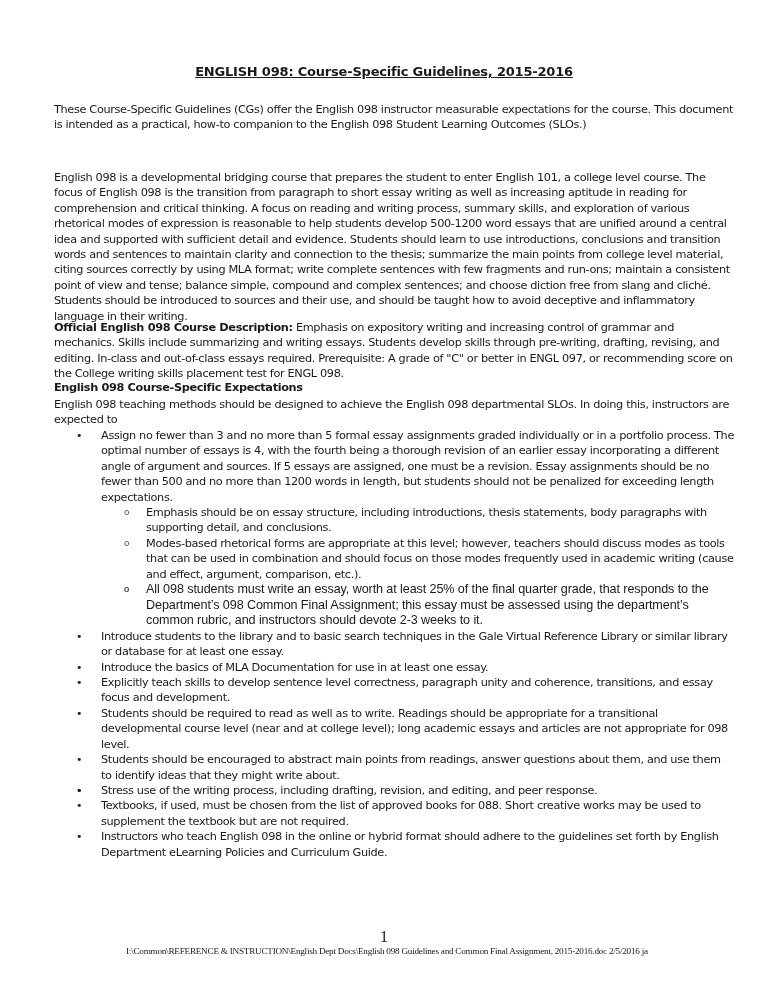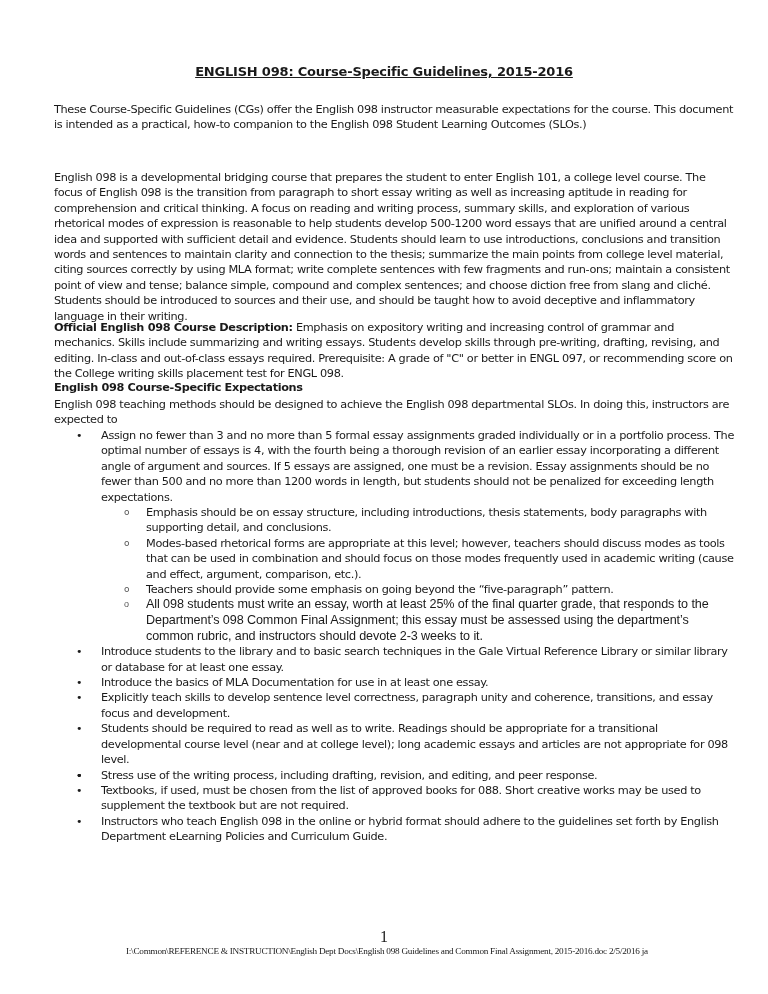--- a/index.html
+++ b/index.html
@@ -42,29 +42,29 @@
   <div class="exp-head">English 098 Course-Specific Expectations</div>
   <p class="p exp-intro">English 098 teaching methods should be designed to achieve the English 098 departmental SLOs.  In doing this, instructors are expected to</p>
 
   <ul class="l1">
     <li>
       <span class="b1">•</span>
       <span>Assign no fewer than 3 and no more than 5 formal essay assignments graded individually or in a portfolio process.  The optimal number of essays is 4, with the fourth being a thorough revision of an earlier essay incorporating a different angle of argument and sources. If 5 essays are assigned, one must be a revision. Essay assignments should be no fewer than 500 and no more than 1200 words in length, but students should not be penalized for exceeding length expectations.</span>
       <ul class="l2">
         <li><span class="b2">o</span><span>Emphasis should be on essay structure, including introductions, thesis statements, body paragraphs with supporting detail, and conclusions.</span></li>
         <li><span class="b2">o</span><span>Modes-based rhetorical forms are appropriate at this level; however, teachers should discuss modes as tools that can be used in combination and should focus on those modes frequently used in academic writing (cause and effect, argument, comparison, etc.).</span></li>
-        <li><span class="b2">o</span><span>Teachers should provide some emphasis on going beyond the “five-paragraph” pattern.</span></li>
+        <li><span class="b2">o</span></li>
         <li class="big"><span class="b2">o</span><span>All 098 students must write an essay, worth at least 25% of the final quarter grade, that responds to the Department’s 098 Common Final Assignment; this essay must be assessed using the department’s common rubric, and instructors should devote 2-3 weeks to it.</span></li>
       </ul>
     </li>
     <li><span class="b1">•</span><span>Introduce students to the library and to basic search techniques in the Gale Virtual Reference Library or similar library or database for at least one essay.</span></li>
     <li><span class="b1">•</span><span>Introduce the basics of MLA Documentation for use in at least one essay.</span></li>
     <li><span class="b1">•</span><span>Explicitly teach skills to develop sentence level correctness, paragraph unity and coherence, transitions, and essay focus and development.</span></li>
     <li><span class="b1">•</span><span>Students should be required to read as well as to write.  Readings should be appropriate for a transitional developmental course level (near and at college level); long academic essays and articles are not appropriate for 098 level.</span></li>
-    <li><span class="b1">•</span></li>
+    <li><span class="b1">•</span><span>Students should be encouraged to abstract main points from readings, answer questions about them, and use them to identify ideas that they might write about.</span></li>
     <li><span class="b1">•</span></li>
     <li><span class="b1">•</span><span>Stress use of the writing process, including drafting, revision, and editing, and peer response.</span></li>
     <li><span class="b1">•</span><span>Textbooks, if used, must be chosen from the list of approved books for 088.  Short creative works may be used to supplement the textbook but are not required.</span></li>
     <li><span class="b1">•</span><span>Instructors who teach English 098 in the online or hybrid format should adhere to the guidelines set forth by English Department eLearning Policies and Curriculum Guide.</span></li>
   </ul>
 </div>
 
 <div class="pagenum">1</div>
 <div class="footer">I:\Common\REFERENCE &amp; INSTRUCTION\English Dept Docs\English 098 Guidelines and Common Final Assignment, 2015-2016.doc 2/5/2016 ja</div>
 

